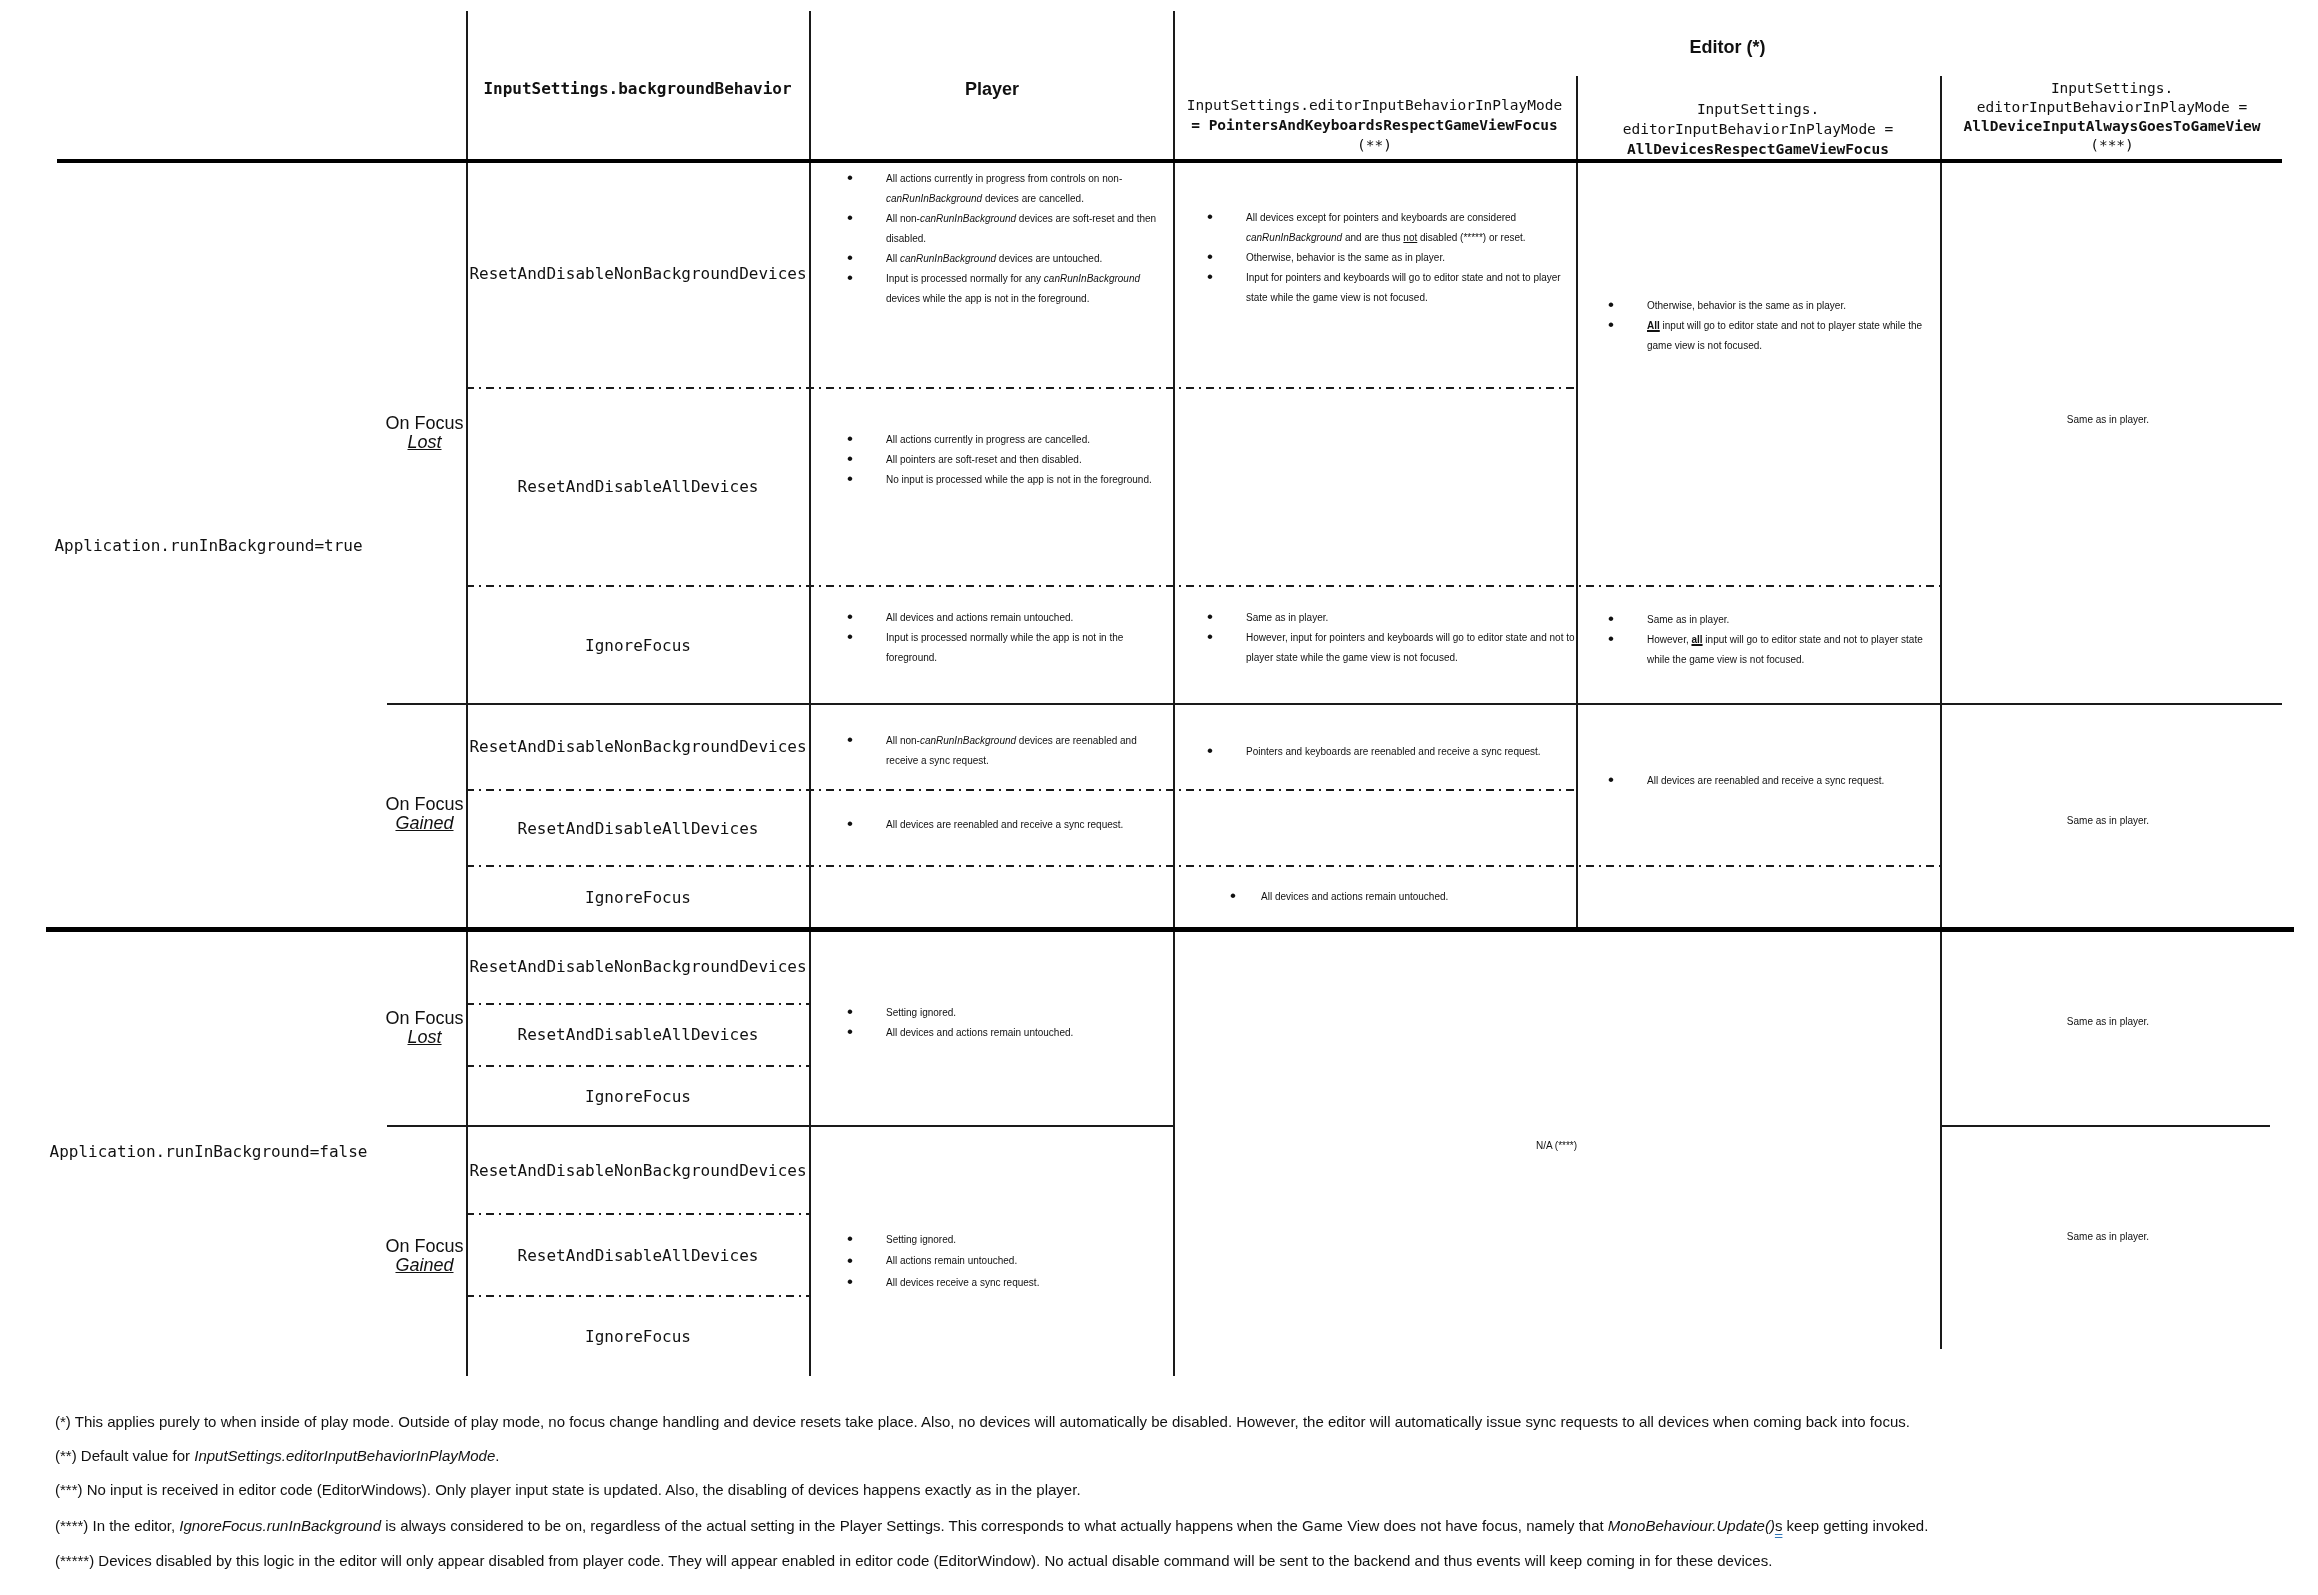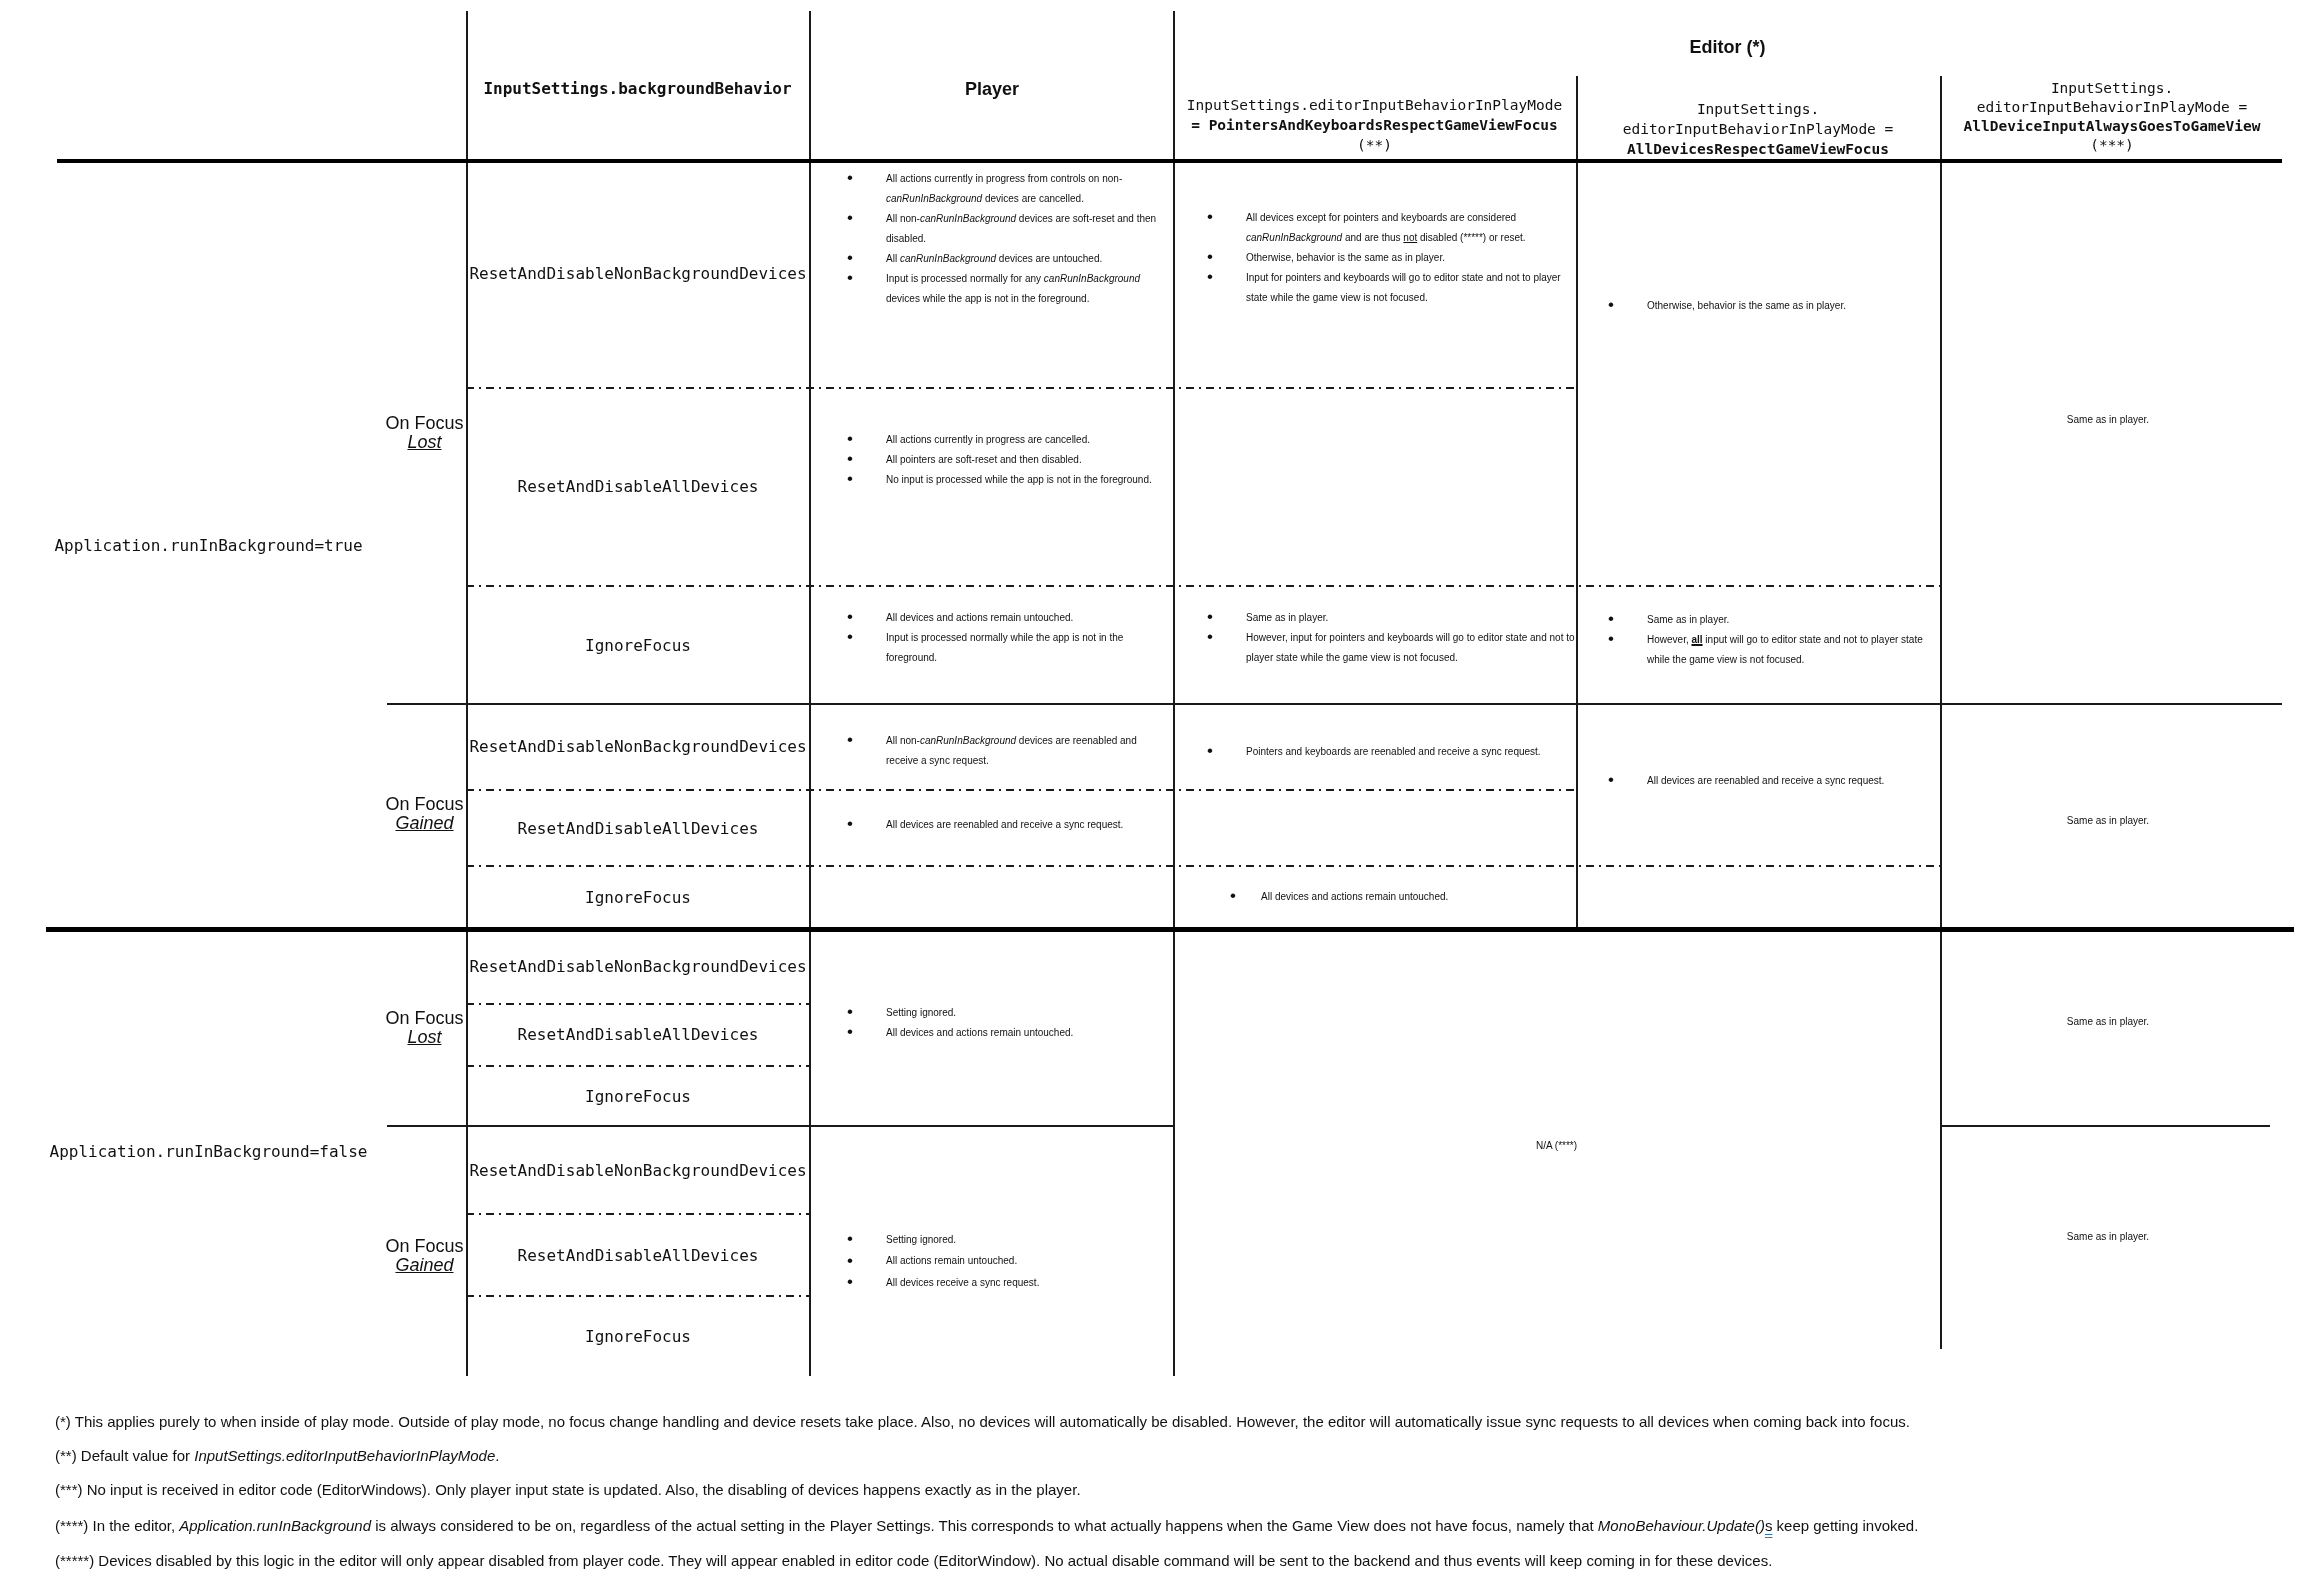--- a/index.html
+++ b/index.html
@@ -105,20 +105,21 @@
   <div class="cell" style="left:1200px;top:208px;width:379px;">
     <ul class="blist">
         <li>All devices except for pointers and keyboards are considered <i>canRunInBackground</i> and are thus <u>not</u> disabled (*****) or reset.</li>
         <li>Otherwise, behavior is the same as in player.</li>
         <li>Input for pointers and keyboards will go to editor state and not to player state while the game view is not focused.</li>
       </ul>
   </div>
   <div class="cell" style="left:1601px;top:296px;width:322px;">
     <ul class="blist">
         <li>Otherwise, behavior is the same as in player.</li>
+        <li><b><u>All</u></b> input will go to editor state and not to player state while the game view is not focused.</li>
       </ul>
   </div>
   <div class="cell" style="left:840px;top:430px;width:319px;">
     <ul class="blist">
         <li>All actions currently in progress are cancelled.</li>
         <li>All pointers are soft-reset and then disabled.</li>
         <li>No input is processed while the app is not in the foreground.</li>
       </ul>
   </div>
   <div class="cell" style="left:840px;top:608px;width:319px;">
@@ -181,17 +182,17 @@
         <li>Setting ignored.</li>
         <li>All actions remain untouched.</li>
         <li>All devices receive a sync request.</li>
       </ul>
   </div>
   <div class="cell ctr" style="left:1940px;top:1227px;width:336px;">Same as in player.</div>
 
   <div class="foot" style="top:1413px;">(*) This applies purely to when inside of play mode. Outside of play mode, no focus change handling and device resets take place. Also, no devices will automatically be disabled. However, the editor will automatically issue sync requests to all devices when coming back into focus.</div>
   <div class="foot" style="top:1447px;">(**) Default value for <i>InputSettings.editorInputBehaviorInPlayMode</i>.</div>
   <div class="foot" style="top:1481px;">(***) No input is received in editor code (EditorWindows). Only player input state is updated. Also, the disabling of devices happens exactly as in the player.</div>
-  <div class="foot" style="top:1517px;">(****) In the editor, <i>Application.runInBackground</i> is always considered to be on, regardless of the actual setting in the Player Settings. This corresponds to what actually happens when the Game View does not have focus, namely that <i>MonoBehaviour.Update()</i><u class="dbl">s</u> keep getting invoked.</div>
+  <div class="foot" style="top:1517px;">(****) In the editor, <i>IgnoreFocus.runInBackground</i> is always considered to be on, regardless of the actual setting in the Player Settings. This corresponds to what actually happens when the Game View does not have focus, namely that <i>MonoBehaviour.Update()</i><u class="dbl">s</u> keep getting invoked.</div>
   <div class="foot" style="top:1552px;">(*****) Devices disabled by this logic in the editor will only appear disabled from player code. They will appear enabled in editor code (EditorWindow). No actual disable command will be sent to the backend and thus events will keep coming in for these devices.</div>
 
 </div>
 
 
 </body></html>

